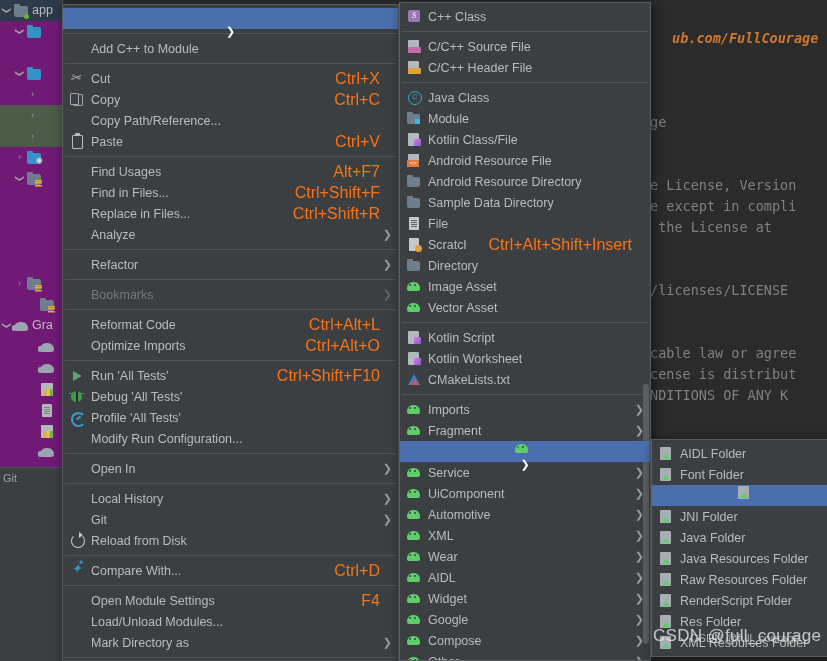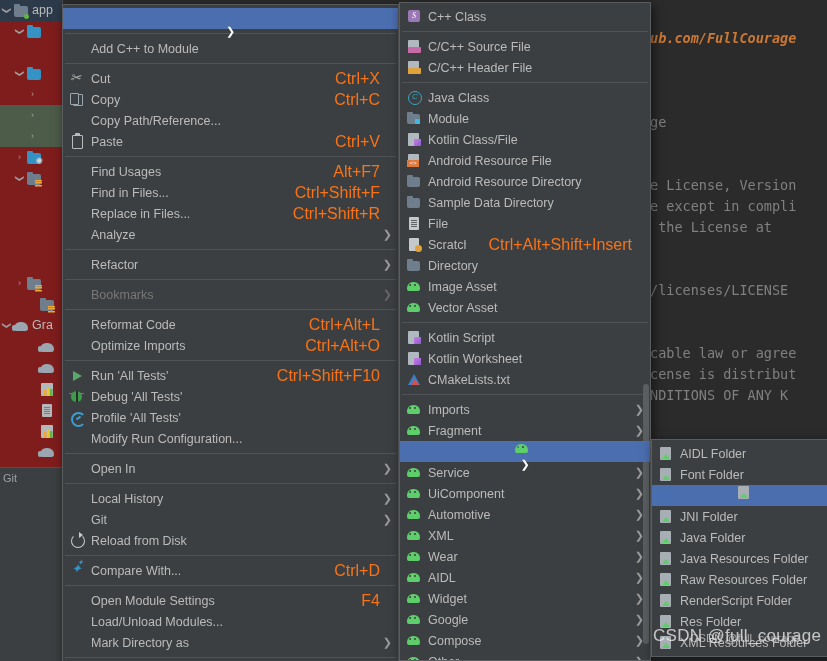--- a/index.html
+++ b/index.html
@@ -17,21 +17,21 @@
     color: #bbbbbb;
     -webkit-font-smoothing: antialiased;
   }
 
   
   #ide-root { position: absolute; inset: 0; background: #3c3f41; }
 
   
   #project-tree {
     position: absolute; left: 0; top: 0; width: 62px; height: 488px;
-    background: #7f1d1d; overflow: hidden;
+    background: #701a75; overflow: hidden;
   }
   .tree-row {
     position: relative; height: 21px; line-height: 21px;
     white-space: nowrap; font-size: 12.5px; color: #a9b7c6;
     display: flex; align-items: center;
   }
   .tree-row.sel-blue { background: #2d3a4a; }
   .tree-row.sel-green { background: #4d5c49; }
   .tw-arrow {
     width: 13px; text-align: center; font-size: 9px; color: #a0a0a0;
@@ -338,21 +338,21 @@
           <span class="gl-gradle"></span>
         </span>
         <span class="tw-label"></span>
       </div>
       <div style="position: absolute; left: 0px; bottom: 0px; width: 62px; height: 20px; background: rgb(60, 63, 65); border-top: 1px solid rgb(78, 82, 84); color: rgb(154, 160, 164); font-size: 11px; line-height: 20px; padding-left: 3px; overflow: hidden;">Git</div>
     </div>
 
   <div id="editor">
     <div id="editor-gutter-line"></div>
     <div id="editor-lines">
-        <div class="code-line link" style="top: 30px; left: 588px;">ub.com/FullCourage</div>
+        <div class="code-line link" style="top: 30px; left: 588px; padding-left: 22px;">ub.com/FullCourage</div>
         <div class="code-line" style="top: 114px; left: 588px;">ge</div>
         <div class="code-line" style="top: 177px; left: 588px;">e License, Version</div>
         <div class="code-line" style="top: 198px; left: 588px;">e except in compli</div>
         <div class="code-line" style="top: 219px; left: 588px;"> the License at</div>
         <div class="code-line" style="top: 282px; left: 588px;">/licenses/LICENSE</div>
         <div class="code-line" style="top: 345px; left: 588px;">cable law or agree</div>
         <div class="code-line" style="top: 366px; left: 588px;">cense is distribut</div>
         <div class="code-line" style="top: 387px; left: 588px;">NDITIONS OF ANY K</div>
       </div>
   </div>

